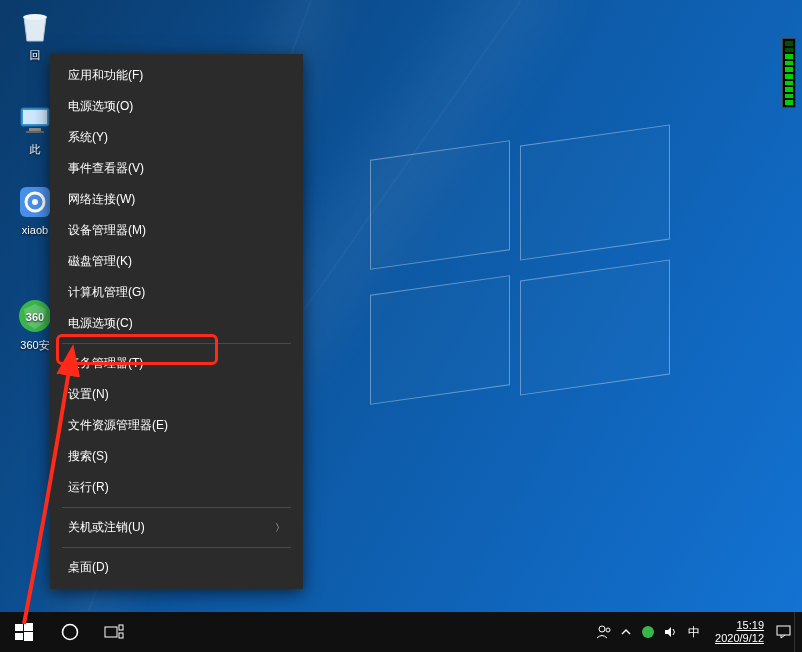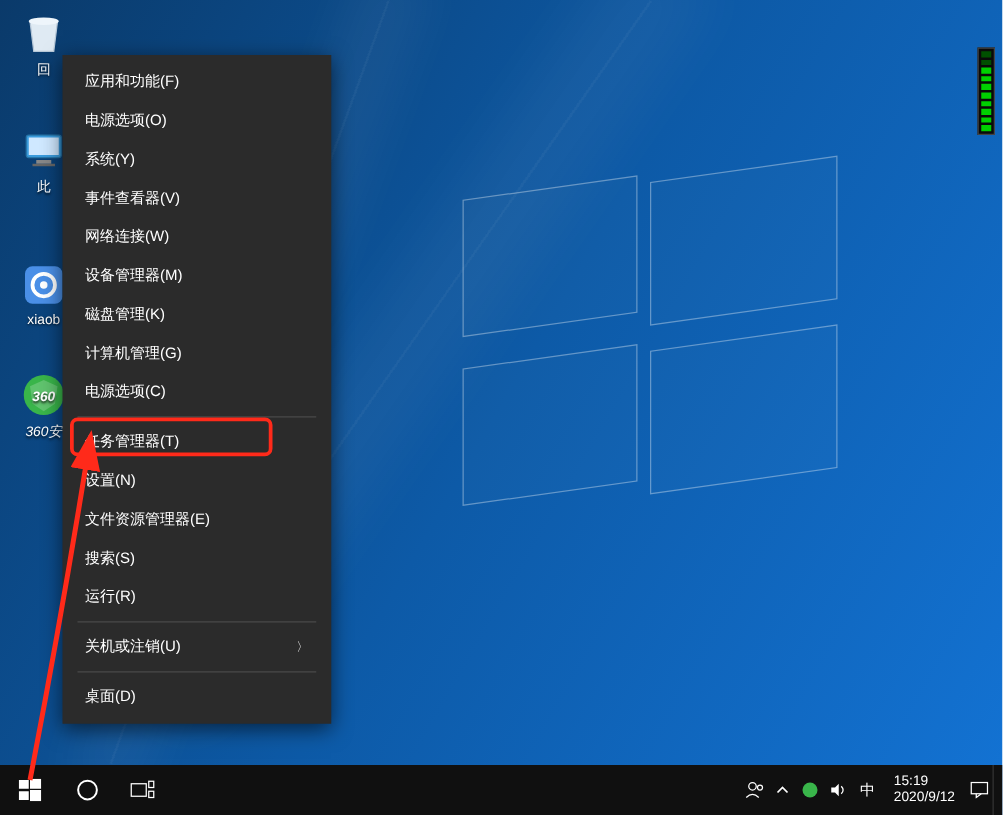--- a/index.html
+++ b/index.html
@@ -5,34 +5,34 @@
   * { box-sizing: border-box; margin: 0; padding: 0; }
   html, body { width: 802px; height: 652px; overflow: hidden; font-family: "Segoe UI", "Microsoft YaHei", sans-serif; }
   .screen { position: relative; width: 802px; height: 652px; background: linear-gradient(120deg, #0a3a6a 0%, #0d5aa7 50%, #1373d4 100%); }
   
   .beam { position: absolute; background: rgba(255,255,255,0.08); transform-origin: top left; }
   .pane { position: absolute; border: 1px solid rgba(255,255,255,0.35); background: rgba(255,255,255,0.02); }
   
   .desktop-icon { position: absolute; width: 50px; text-align: center; color: #fff; font-size: 11px; text-shadow: 0 1px 2px rgba(0,0,0,.8); }
   .desktop-icon .glyph { width: 40px; height: 40px; margin: 0 auto 2px; display:flex; align-items:center; justify-content:center; }
   
-  .winx { position: absolute; left: 50px; top: 44px; width: 215px; background: #2b2b2b; color: #fff; font-size: 12px; padding: 6px 0; box-shadow: 0 4px 16px rgba(0,0,0,.6); z-index: 50; text-align: right; }
+  .winx { position: absolute; left: 50px; top: 54px; width: 253px; background: #2b2b2b; color: #fff; font-size: 12px; padding: 6px 0; box-shadow: 0 4px 16px rgba(0,0,0,.6); z-index: 50; text-align: right; }
   .winx .item { padding: 7px 18px; cursor: default; display:flex; align-items:center; justify-content:space-between; }
   .winx .sep { height: 1px; background: #4a4a4a; margin: 4px 12px; }
   .winx .arrow { font-size: 10px; color: #e0e0e0; }
   .highlight { position: absolute; border: 3px solid #ff2a1a; border-radius: 6px; pointer-events: none; z-index: 60; }
   .arrow-anno { position: absolute; z-index: 61; pointer-events:none; }
   
   .taskbar { position: absolute; left: 0; bottom: 0; width: 100%; height: 40px; background: #101010; display:flex; align-items:center; color:#fff; z-index: 40; }
   .tb-btn { height: 40px; display:flex; align-items:center; justify-content:center; }
   .tb-btn.start { width: 48px; }
   .tb-btn.generic { width: 44px; }
   .tb-right { margin-left:auto; display:flex; align-items:center; height:40px; }
   .tray-ic { width:22px; height:40px; display:flex; align-items:center; justify-content:center; font-size:13px; }
-  .clock { padding: 0 8px; text-align:left; font-size:11px; line-height:13px; }
+  .clock { padding: 0 8px; text-align:right; font-size:11px; line-height:13px;text-decoration:underline; }
   .showdesk { width:8px; height:40px; border-left:1px solid #333; }
   
   .vol-meter { position:absolute; right:6px; top:38px; width:14px; height:70px; background:#0a0a0a; border:1px solid #444; display:flex; flex-direction:column-reverse; padding:2px; gap:2px; }
   .vol-bar { flex:1; background:#00d000; }
   .vol-bar.dim { background:#005000; }
   svg { display:block; }
 </style>
 </head>
 <body>
 
@@ -61,32 +61,32 @@
       <svg width="38" height="38" viewBox="0 0 38 38">
           <rect x="5" y="7" width="28" height="18" rx="2" fill="#3a9bdc" stroke="#2675a8"></rect>
           <rect x="7" y="9" width="24" height="14" fill="#cfe8ff"></rect>
           <rect x="13" y="27" width="12" height="3" fill="#888"></rect>
           <rect x="10" y="30" width="18" height="2" fill="#666"></rect>
         </svg>
     </div>
     <div>此</div>
   </div>
 
-  <div class="desktop-icon" style="left:10px; top:208px;">
+  <div class="desktop-icon" style="left:10px; top:182px;">
     <div class="glyph">
       <svg width="38" height="38" viewBox="0 0 38 38">
           <rect x="4" y="4" width="30" height="30" rx="6" fill="#4a8fe7"></rect>
           <circle cx="19" cy="19" r="9" fill="none" stroke="#fff" stroke-width="3"></circle>
           <circle cx="19" cy="19" r="3" fill="#fff"></circle>
         </svg>
     </div>
     <div>xiaob</div>
   </div>
 
-  <div class="desktop-icon" style="left:10px; top:296px;font-style:italic;">
+  <div class="desktop-icon" style="left:10px; top:296px;">
     <div class="glyph">
       <svg width="38" height="38" viewBox="0 0 38 38">
           <circle cx="19" cy="19" r="16" fill="#39b54a"></circle>
           <path d="M19 7 L30 12 L28 26 L19 32 L10 26 L8 12 Z" fill="#fff" opacity=".2"></path>
           <text x="19" y="24" text-anchor="middle" font-size="11" fill="#fff" font-weight="bold">360</text>
         </svg>
     </div>
     <div>360安</div>
   </div>
 

